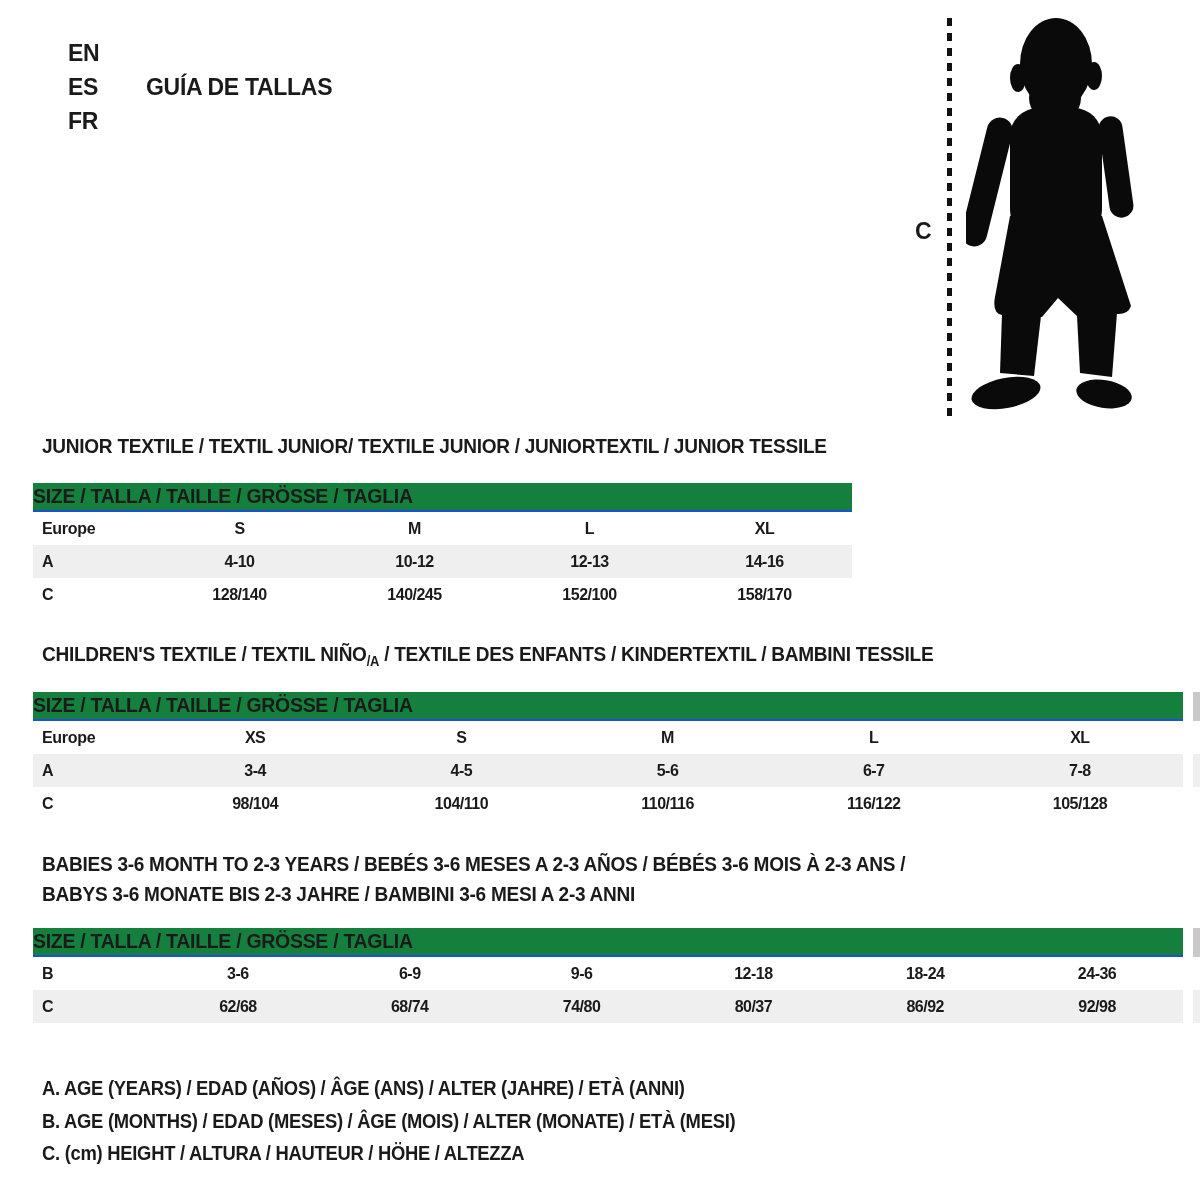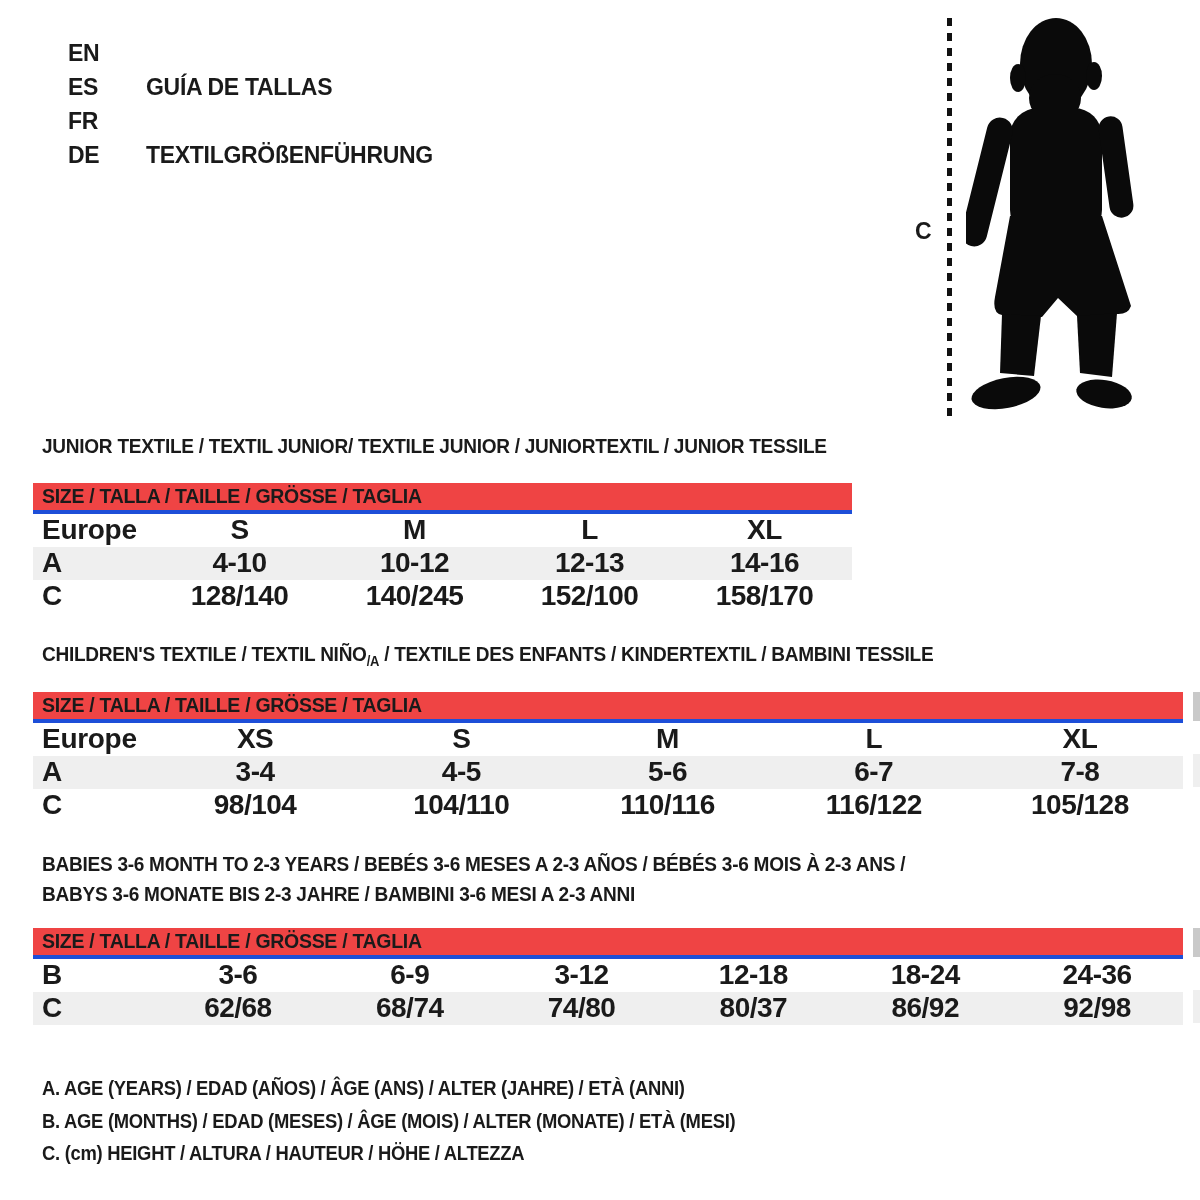--- a/index.html
+++ b/index.html
@@ -25,23 +25,23 @@
   .t-children{top:642px;}
   .t-babies1{top:852px;}
   .t-babies2{top:882px;}
   .sub{font-size:14px;vertical-align:sub;}
 
   
   .tbl{position:absolute;left:33px;font-weight:bold;}
   .junior{top:483px;width:819px;}
   .children{top:692px;width:1150px;}
   .babies{top:928px;width:1150px;}
-  .thead{height:27px;background:#ef4444;border-bottom:4px solid #1d4ed8;display:flex;align-items:center;
-         padding-left:9px;font-size:19.5px;letter-spacing:-0.3px;}
-  .trow{display:flex;height:33px;font-size:28px;}
+  .thead{height:27px;background:#15803d;border-bottom:2px solid #1d4ed8;display:flex;align-items:center;
+         font-size:19.5px;letter-spacing:-0.3px;}
+  .trow{display:flex;height:33px;align-items:center;font-size:16px;}
   .shade{background:#efefef;}
   .lbl{width:110px;padding-left:9px;letter-spacing:-0.3px;}
   .cell{flex:1;text-align:center;letter-spacing:-0.5px;}
 
   
   .sliver{position:absolute;left:1193px;width:7px;}
   .sv1{top:692px;height:29px;background:#c9c9c9;}
   .sv2{top:754px;height:33px;background:#efefef;}
   .sv3{top:928px;height:29px;background:#c9c9c9;}
   .sv4{top:990px;height:33px;background:#efefef;}
@@ -58,24 +58,20 @@
   <div class="lang-list">
     <div class="lang-row">
       <span class="lang-code">EN</span>
     </div>
     <div class="lang-row">
       <span class="lang-code">ES</span>
       <span class="lang-title">GUÍA DE TALLAS</span>
     </div>
     <div class="lang-row">
       <span class="lang-code">FR</span>
-    </div>
-    <div class="lang-row">
-      <span class="lang-code">DE</span>
-      <span class="lang-title">TEXTILGRÖßENFÜHRUNG</span>
     </div>
   </div>
 
   <div class="dash"></div>
   <div class="fig-label">C</div>
   <svg class="fig-svg" width="176" height="402" viewBox="0 0 176 402" fill="#0a0a0a" xmlns="http://www.w3.org/2000/svg">
     <ellipse cx="90" cy="48" rx="36" ry="46"></ellipse>
     <ellipse cx="52" cy="62" rx="8" ry="14"></ellipse>
     <ellipse cx="128" cy="60" rx="8" ry="14"></ellipse>
     <ellipse cx="89" cy="82" rx="26" ry="24"></ellipse>
@@ -147,21 +143,21 @@
   </div>
 
   <div class="sec-title t-babies1">BABIES 3-6 MONTH TO 2-3 YEARS / BEBÉS 3-6 MESES A 2-3 AÑOS / BÉBÉS 3-6 MOIS À 2-3 ANS /</div>
   <div class="sec-title t-babies2">BABYS 3-6 MONATE BIS 2-3 JAHRE / BAMBINI 3-6 MESI A 2-3 ANNI</div>
   <div class="tbl babies">
     <div class="thead">SIZE / TALLA / TAILLE / GRÖSSE / TAGLIA</div>
     <div class="trow">
       <span class="lbl">B</span>
       <span class="cell">3-6</span>
       <span class="cell">6-9</span>
-      <span class="cell">3-12</span>
+      <span class="cell">9-6</span>
       <span class="cell">12-18</span>
       <span class="cell">18-24</span>
       <span class="cell">24-36</span>
     </div>
     <div class="trow shade">
       <span class="lbl">C</span>
       <span class="cell">62/68</span>
       <span class="cell">68/74</span>
       <span class="cell">74/80</span>
       <span class="cell">80/37</span>

